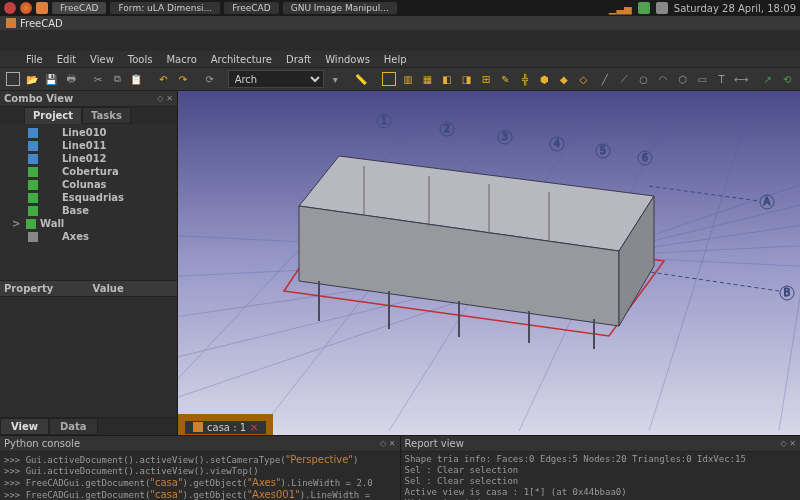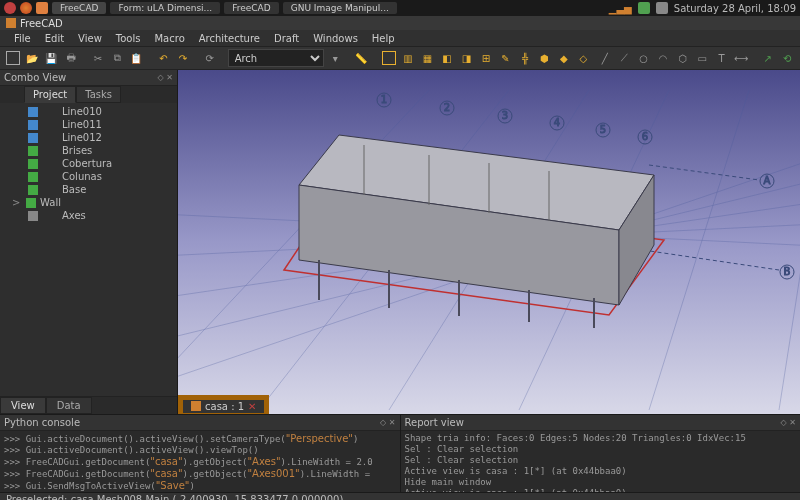--- a/index.html
+++ b/index.html
@@ -10,40 +10,40 @@
 .osbar .left { display: flex; gap: 4px; align-items: center; flex: 1; }
 .osbar .tab { background: #333; padding: 1px 8px; border-radius: 2px; font-size: 9px; color: #ccc; }
 .osbar .tab.active { background: #444; }
 .osbar .right { display: flex; gap: 6px; align-items: center; }
 .osbar .tiny-icon { width: 12px; height: 12px; display: inline-block; }
 
 
 .titlebar { height: 14px; background: #383838; display: flex; align-items: center; padding: 0 6px; font-size: 9px; color: #ddd; }
 
 
-.menubar { height: 16px; background: #303030; display: flex; align-items: center; padding: 0 8px; gap: 2px; }
+.menubar { height: 16px; background: #303030; display: flex; align-items: center; padding: 0 20px; gap: 2px; margin-top: 21px; }
 .menubar span { padding: 1px 6px; color: #ccc; font-size: 10px; }
 
 
 .toolbar { height: 24px; background: #333; display: flex; align-items: center; padding: 0 4px; gap: 2px; border-top: 1px solid #222; border-bottom: 1px solid #222; }
 .toolbar .tbtn { width: 20px; height: 20px; display: flex; align-items: center; justify-content: center; color: #999; }
 .toolbar .tbtn.yellow { color: #e8b030; }
 .toolbar .tbtn.blue { color: #5090c0; }
 .toolbar .tbtn.green { color: #50a050; }
 .toolbar .tbtn.orange { color: #d08030; }
 .toolbar .sep { width: 6px; }
 .toolbar select { background: #222; color: #ccc; border: 1px solid #444; height: 18px; font-size: 10px; padding: 0 2px; }
 .toolbar .combo { width: 110px; }
 .toolbar .flex { flex: 1; }
 
 
 .main { display: flex; height: 344px; }
 
 
-.leftpanel { width: 178px; background: #2e2e2e; display: flex; flex-direction: column; border-right: 1px solid #1a1a1a; }
+.leftpanel { width: 178px; background: #2e2e2e; display: flex; flex-direction: column; border-right: 1px solid #1a1a1a; font-weight: bold; }
 .panelhead { background: #333; padding: 2px 4px; font-size: 10px; color: #bbb; border-bottom: 1px solid #222; display: flex; justify-content: space-between; align-items: center; }
 .panelhead .x { font-size: 8px; color: #888; }
 .tabs { display: flex; background: #2a2a2a; }
 .tabs .tab { padding: 2px 8px; font-size: 10px; color: #aaa; border: 1px solid #222; background: #333; }
 .tabs .tab.active { background: #3a3a3a; color: #ddd; border-bottom: 1px solid #3a3a3a; margin-left: 24px; }
 .treehead { background: #3a3a3a; padding: 2px 4px; font-size: 10px; border-bottom: 1px solid #222; }
 .tree { flex: 1; padding: 2px 0; overflow: hidden; }
 .tree-item { display: flex; align-items: center; padding: 0 4px 0 24px; height: 13px; font-size: 10px; color: #bbb; gap: 4px; }
 .tree-item.indent0 { padding-left: 12px; }
 .tree-item.indent1 { padding-left: 28px; gap: 24px; }
@@ -58,21 +58,21 @@
 .propbody { height: 120px; }
 
 .bottomtabs { display: flex; background: #2a2a2a; border-top: 1px solid #222; }
 .bottomtabs .tab { padding: 2px 10px; font-size: 10px; color: #aaa; border: 1px solid #222; background: #333; }
 .bottomtabs .tab.active { background: #3a3a3a; color: #ddd; }
 
 
 .viewport { flex: 1; position: relative; background: linear-gradient(to bottom, #4a4a8a 0%, #9898c8 50%, #d8d8e8 100%); overflow: hidden; }
 .viewport svg { width: 100%; height: 100%; }
 .doctab { position: absolute; bottom: 0; left: 0; background: #2a2a2a; display: flex; align-items: center; height: 16px; }
-.doctab .tab { padding: 1px 8px; font-size: 10px; background: #333; color: #ccc; border: 5px solid #a16207; display: flex; align-items: center; gap: 4px; }
+.doctab .tab { padding: 1px 8px; font-size: 10px; background: #333; color: #ccc; border: 7px solid #a16207; display: flex; align-items: center; gap: 4px; }
 .doctab .tab .icon { width: 10px; height: 10px; background: #d08030; }
 .doctab .tab .close { color: #c04040; font-size: 10px; font-weight: bold; }
 
 
 .bottom { display: flex; height: 78px; background: #2a2a2a; border-top: 1px solid #1a1a1a; }
 .bottom .bp { flex: 1; display: flex; flex-direction: column; border-right: 1px solid #1a1a1a; }
 .bottom .bp:last-child { border-right: none; }
 .console { flex: 1; padding: 2px 4px; font-family: "DejaVu Sans Mono", monospace; font-size: 9px; color: #999; overflow: hidden; line-height: 11px; white-space: pre; }
 .console .str { color: #c08040; }
 
@@ -190,44 +190,48 @@
       <div class="tree-item indent1">
           <span class="ticon line"></span>
           <span>Line011</span>
         </div>
       <div class="tree-item indent1">
           <span class="ticon line"></span>
           <span>Line012</span>
         </div>
       <div class="tree-item indent1">
           <span class="ticon grp"></span>
-          <span>Brises</span>
-        </div>
-      <div class="tree-item indent1">
-          <span class="ticon grp"></span>
           <span>Cobertura</span>
         </div>
       <div class="tree-item indent1">
           <span class="ticon grp"></span>
           <span>Colunas</span>
+        </div>
+      <div class="tree-item indent1">
+          <span class="ticon grp"></span>
+          <span>Esquadrias</span>
         </div>
       <div class="tree-item indent1">
           <span class="ticon grp"></span>
           <span>Base</span>
         </div>
       <div class="tree-item indent0">
           <span class="expand">&gt;</span>
           <span class="ticon grp"></span>
           <span>Wall</span>
         </div>
       <div class="tree-item indent1">
           <span class="ticon axes"></span>
           <span>Axes</span>
         </div>
 
+    </div>
+    <div class="prophead">
+      <div>Property</div>
+      <div>Value</div>
     </div>
     <div class="propbody"></div>
     <div class="bottomtabs">
       <div class="tab active">View</div>
       <div class="tab">Data</div>
     </div>
   </div>
 
   <div class="viewport">
     <svg viewBox="0 0 620 344">

